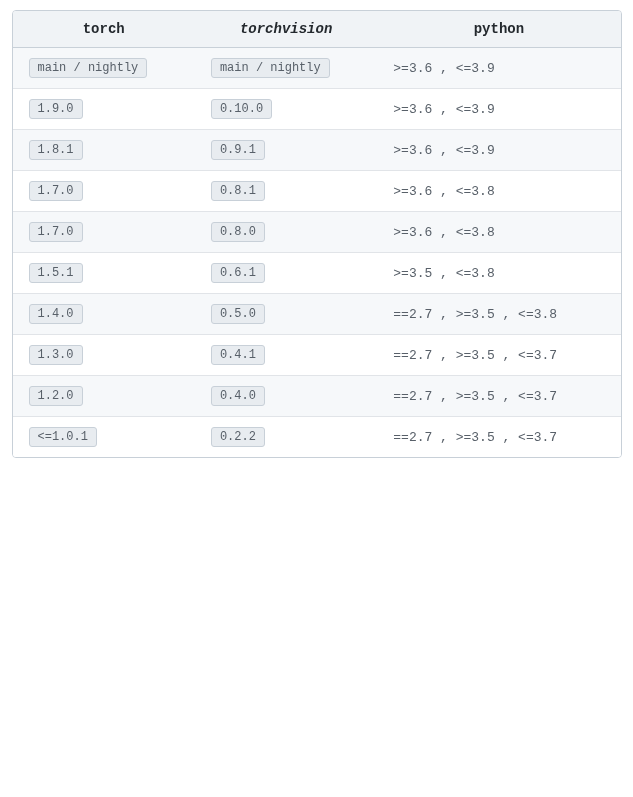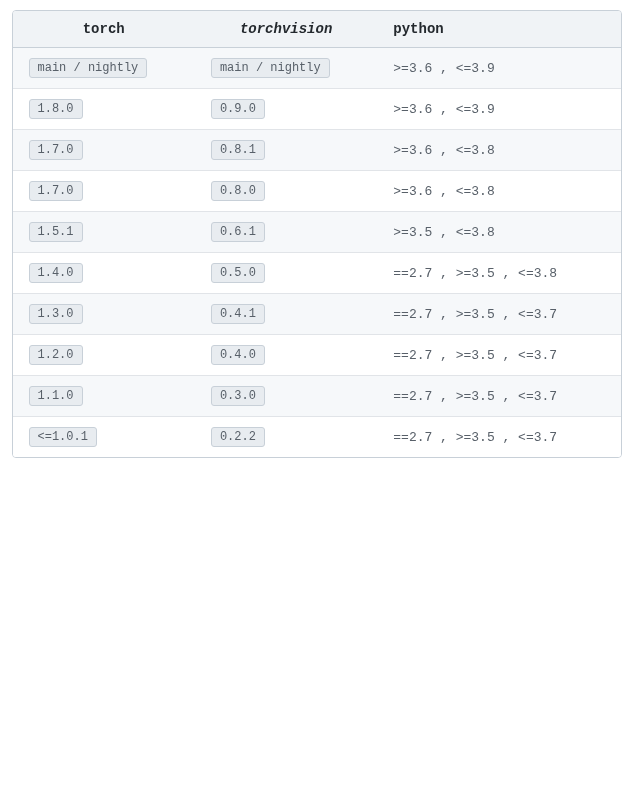--- a/index.html
+++ b/index.html
@@ -77,43 +77,48 @@
       font-size: 12px;
       color: #586069;
     }
 
     .col-torch { width: 30%; }
     .col-torchvision { width: 30%; font-style: italic; }
     .col-python { width: 40%; }
 
     thead th.col-torch { text-align: center; }
     thead th.col-torchvision { text-align: center; }
-    thead th.col-python { text-align: left; }
+    thead th.col-python { text-align: center; }
   </style>
 </head>
 <body>
 
 <div class="table-container">
   <table>
     <thead>
       <tr>
         <th class="col-torch">torch</th>
         <th class="col-torchvision">torchvision</th>
         <th class="col-python">python</th>
       </tr>
     </thead>
     <tbody id="table-body">
     <tr>
           <td><span class="cell-tag">main / nightly</span></td>
           <td><span class="cell-tag">main / nightly</span></td>
           <td>&gt;=3.6 , &lt;=3.9</td>
         </tr>
         <tr>
-          <td><span class="cell-tag">1.8.0</span></td>
-          <td><span class="cell-tag">0.9.0</span></td>
+          <td><span class="cell-tag">1.9.0</span></td>
+          <td><span class="cell-tag">0.10.0</span></td>
+          <td>&gt;=3.6 , &lt;=3.9</td>
+        </tr>
+        <tr>
+          <td><span class="cell-tag">1.8.1</span></td>
+          <td><span class="cell-tag">0.9.1</span></td>
           <td>&gt;=3.6 , &lt;=3.9</td>
         </tr>
         <tr>
           <td><span class="cell-tag">1.7.0</span></td>
           <td><span class="cell-tag">0.8.1</span></td>
           <td>&gt;=3.6 , &lt;=3.8</td>
         </tr>
         <tr>
           <td><span class="cell-tag">1.7.0</span></td>
           <td><span class="cell-tag">0.8.0</span></td>
@@ -133,24 +138,19 @@
           <td><span class="cell-tag">1.3.0</span></td>
           <td><span class="cell-tag">0.4.1</span></td>
           <td>==2.7 , &gt;=3.5 , &lt;=3.7</td>
         </tr>
         <tr>
           <td><span class="cell-tag">1.2.0</span></td>
           <td><span class="cell-tag">0.4.0</span></td>
           <td>==2.7 , &gt;=3.5 , &lt;=3.7</td>
         </tr>
         <tr>
-          <td><span class="cell-tag">1.1.0</span></td>
-          <td><span class="cell-tag">0.3.0</span></td>
-          <td>==2.7 , &gt;=3.5 , &lt;=3.7</td>
-        </tr>
-        <tr>
           <td><span class="cell-tag">&lt;=1.0.1</span></td>
           <td><span class="cell-tag">0.2.2</span></td>
           <td>==2.7 , &gt;=3.5 , &lt;=3.7</td>
         </tr>
       </tbody>
   </table>
 </div>
 
 </body></html>

